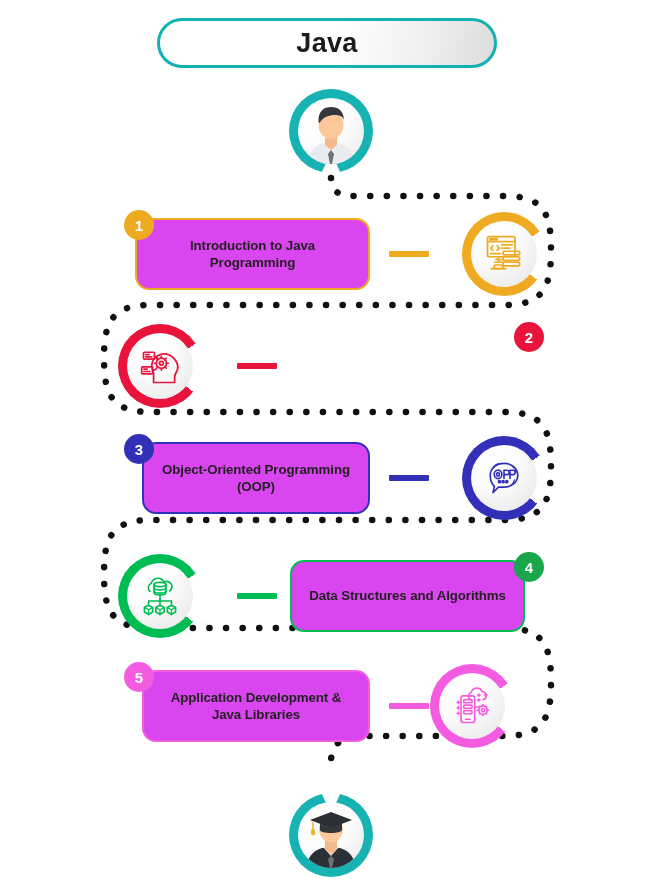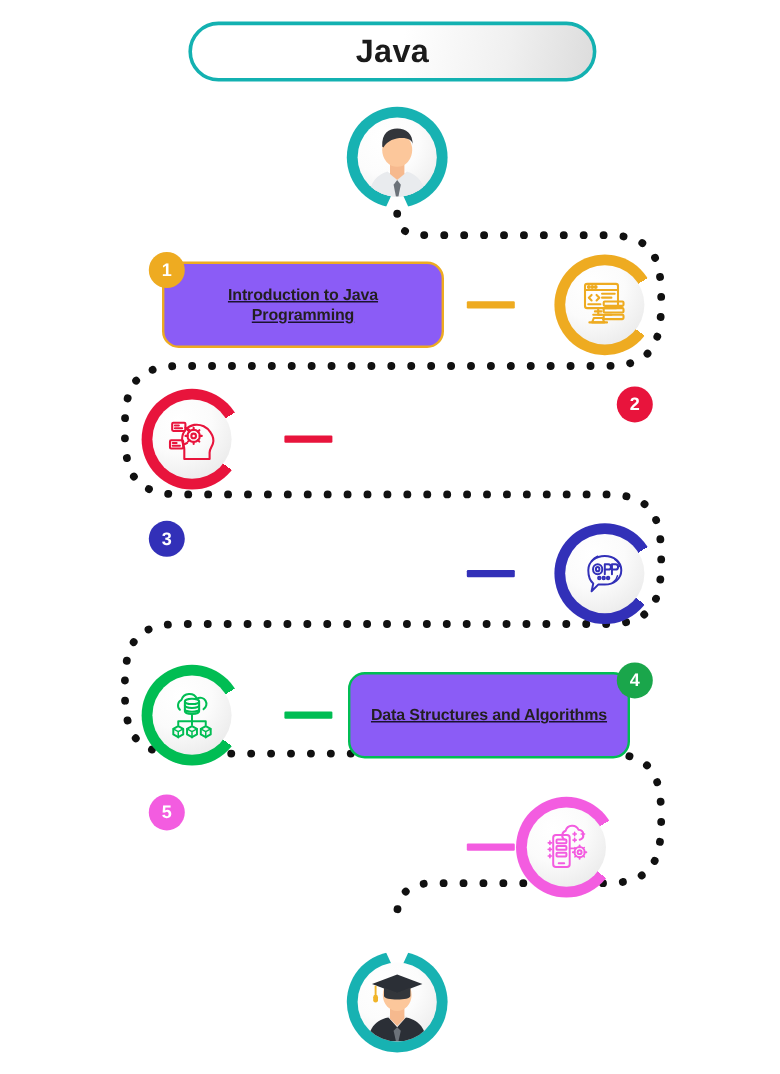--- a/index.html
+++ b/index.html
@@ -37,23 +37,23 @@
     position:absolute; left:9px; top:9px; width:66px; height:66px; border-radius:50%;
     background:radial-gradient(circle at 34% 28%,#ffffff 0%,#fcfcfc 45%,#e7e7e7 100%);
     overflow:hidden;
   }
 
   
   .row{ position:absolute; left:0; width:650px; height:110px; z-index:4; }
 
   .box{
     position:absolute; height:72px; border-radius:14px;
-    background:#8b5cf6; border:2.5px solid #000;
+    background:#d946ef; border:2.5px solid #000;
     display:flex; align-items:center; justify-content:center;
-    text-align:center; padding:0 16px; z-index:4;text-decoration:underline;
+    text-align:center; padding:0 16px; z-index:4;
   }
   .box .label{
     font-size:13.3px; font-weight:700; color:#231f20; line-height:1.28;
     letter-spacing:-0.1px;
   }
 
   .badge{
     position:absolute; width:30px; height:30px; border-radius:50%;
     display:flex; align-items:center; justify-content:center;
     color:#fff; font-size:15px; font-weight:700; z-index:7;
@@ -179,20 +179,26 @@
         </svg>
       </div>
     </div>
     <div class="dash" style="left:237px; top:51px; background:#e8143c;"></div>
     <div class="badge" style="left:514px; top:10px; background:#e8143c;">
       <span>2</span>
     </div>
   </div>
 
   <div class="row" style="top:420px;">
+    <div class="box" style="left:142px; top:22px; width:228px; border-color:#3230b8;">
+      <span class="label">
+        <span>Object-Oriented Programming</span><br>
+        <span>(OOP)</span>
+      </span>
+    </div>
     <div class="badge" style="left:124px; top:14px; background:#3230b8;">
       <span>3</span>
     </div>
     <div class="dash" style="left:389px; top:55px; background:#3230b8;"></div>
     <div class="icon-circle" style="left:462px; top:16px;">
       <div class="icon-ring" style="background:conic-gradient(from 128deg,#3230b8 0deg 290deg,rgba(0,0,0,0) 290deg 360deg);"></div>
       <div class="icon-core">
         <svg viewBox="0 0 48 48" fill="none" stroke="#3230b8" stroke-width="1.8" stroke-linecap="round" stroke-linejoin="round">
           <path d="M9 21 C9 13 16 8 24 8 C32 8 39 13 39 21 C39 29 32 34 24 34
                    L18 34 L12 40 L13.5 33 C10.5 30.5 9 26 9 21 Z"></path>
@@ -236,20 +242,26 @@
     <div class="dash" style="left:237px; top:59px; background:#00bd53;"></div>
     <div class="box" style="left:290px; top:26px; width:235px; border-color:#00bd53;justify-content:center;">
       <span class="label">Data Structures and Algorithms</span>
     </div>
     <div class="badge" style="left:514px; top:18px; background:#1aa64b;">
       <span>4</span>
     </div>
   </div>
 
   <div class="row" style="top:648px;">
+    <div class="box" style="left:142px; top:22px; width:228px; border-color:#f35ce0;">
+      <span class="label">
+        <span>Application Development &amp;</span><br>
+        <span>Java Libraries</span>
+      </span>
+    </div>
     <div class="badge" style="left:124px; top:14px; background:#f35ce0;">
       <span>5</span>
     </div>
     <div class="dash" style="left:389px; top:55px; background:#f35ce0;"></div>
     <div class="icon-circle" style="left:430px; top:16px;">
       <div class="icon-ring" style="background:conic-gradient(from 128deg,#f35ce0 0deg 290deg,rgba(0,0,0,0) 290deg 360deg);"></div>
       <div class="icon-core">
         <svg viewBox="0 0 48 48" fill="none" stroke="#f35ce0" stroke-width="1.8" stroke-linecap="round" stroke-linejoin="round">
           <path d="M22 17 a4.6 4.6 0 0 1 1.3 -8 a6.3 6.3 0 0 1 11.8 -0.8 a4.6 4.6 0 0 1 1 9"></path>
           <rect x="12" y="13" width="15" height="29" rx="2.5"></rect>

